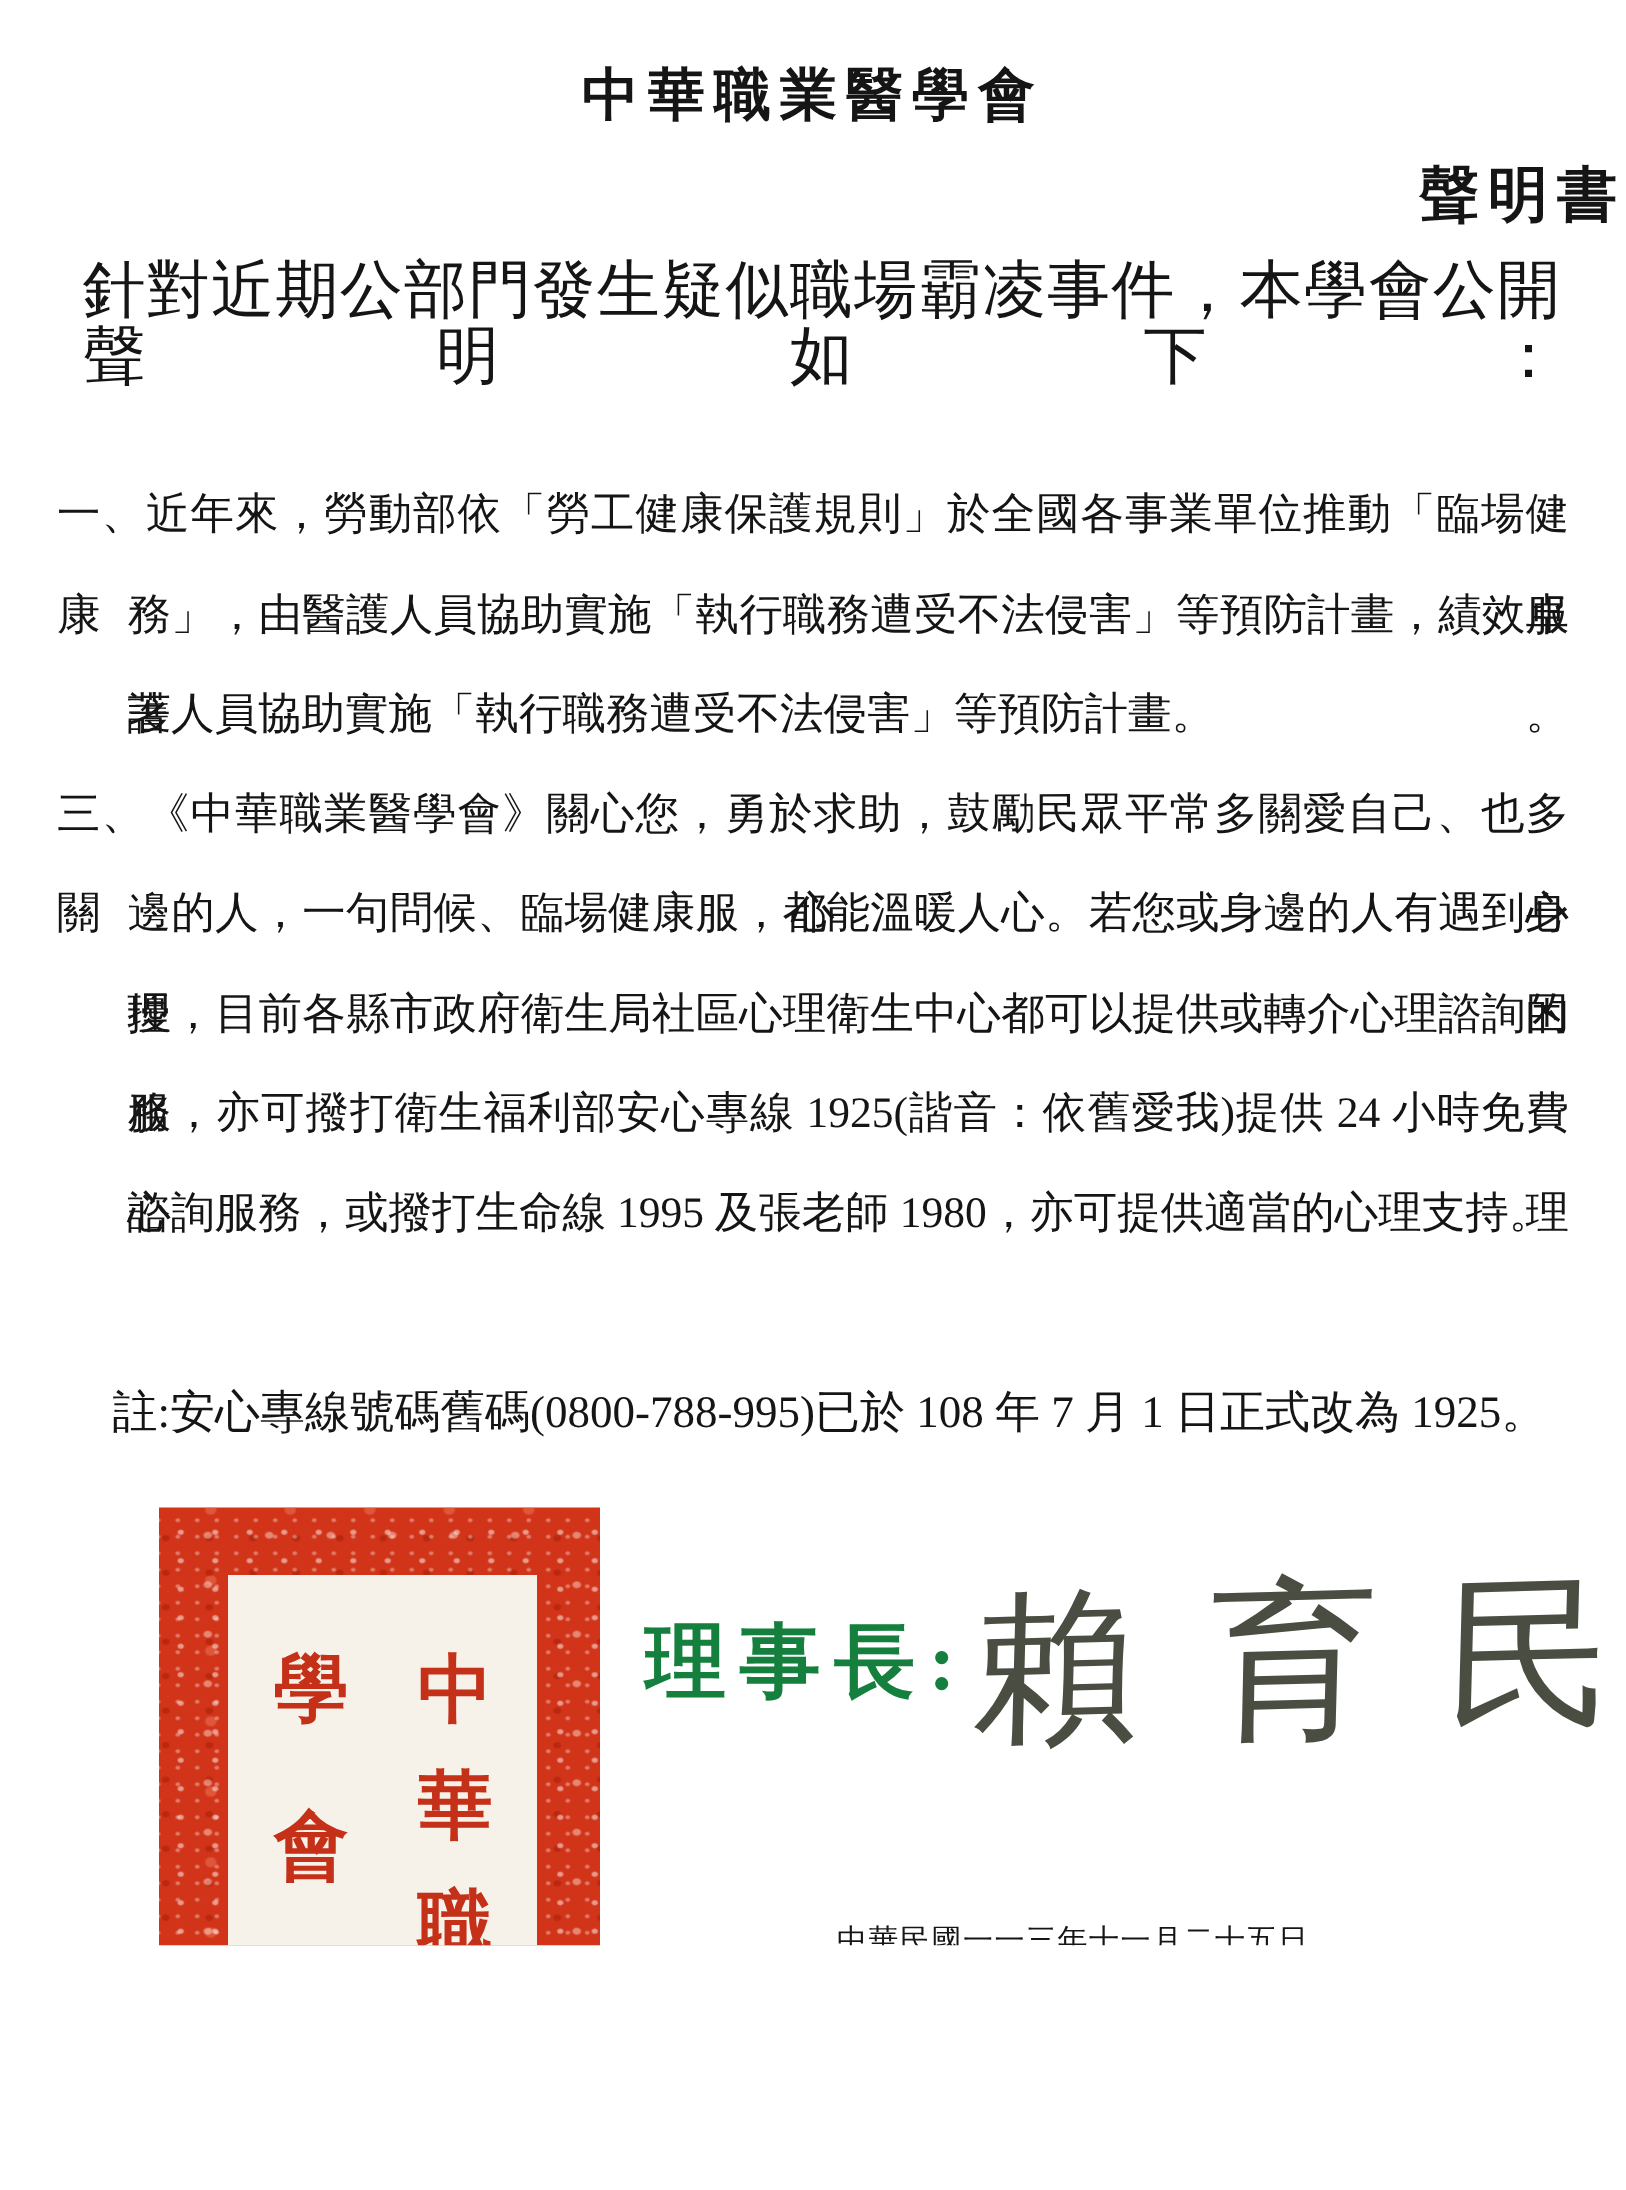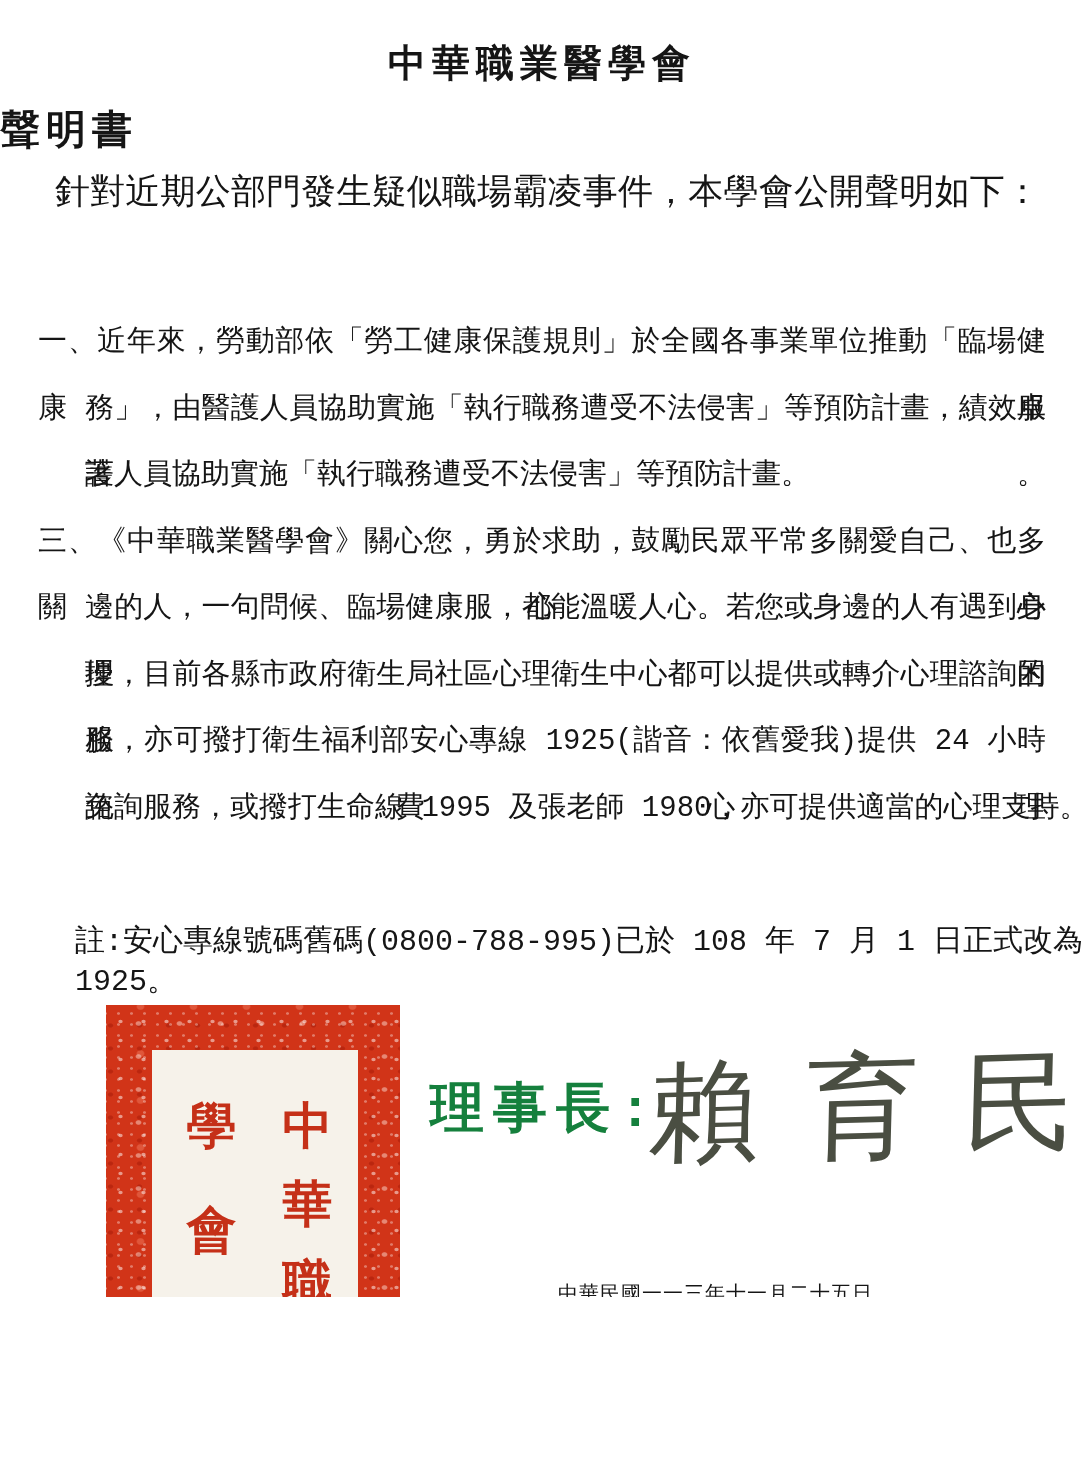--- a/index.html
+++ b/index.html
@@ -1,30 +1,30 @@
 <!DOCTYPE html>
 <html><head>
 <meta charset="utf-8">
 <style>
   html,body { margin:0; padding:0; background:#ffffff; }
   .page {
     position:relative; width:1084px; height:1297px; background:#ffffff;
-    font-family:Liberation Mono, monospace; color:#151515; overflow:hidden;border-radius:15px;
+    font-family:Liberation Serif, serif; color:#151515; overflow:hidden;border-radius:15px;
   }
   .doc-title {
     position:absolute; top:38px; left:0; right:0; text-align:center;
     font-size:38px; font-weight:bold; letter-spacing:6px;
   }
   .doc-subtitle {
-    position:absolute; top:102px; left:0; right:0; text-align:left;
+    position:absolute; top:102px; left:0; right:0; text-align:right;
     font-size:40px; font-weight:bold; letter-spacing:6px;
   }
   .intro {
     position:absolute; top:172px; left:55px; width:985px;
-    font-size:35px; line-height:44px;
+    font-size:42px; line-height:44px;
     text-align:justify; text-align-last:justify;
   }
   .body-lines { position:absolute; top:310px; left:38px; width:1008px; font-size:29px; }
   .body-lines .line { height:66.5px; line-height:66.5px; white-space:nowrap; }
   .body-lines .line.j { white-space:normal; text-align:justify; text-align-last:justify; }
   .body-lines .line.indent { padding-left:47px; }
   .footnote { position:absolute; top:922px; left:75px; font-size:30px; line-height:40px; }
 
   
   .seal {

